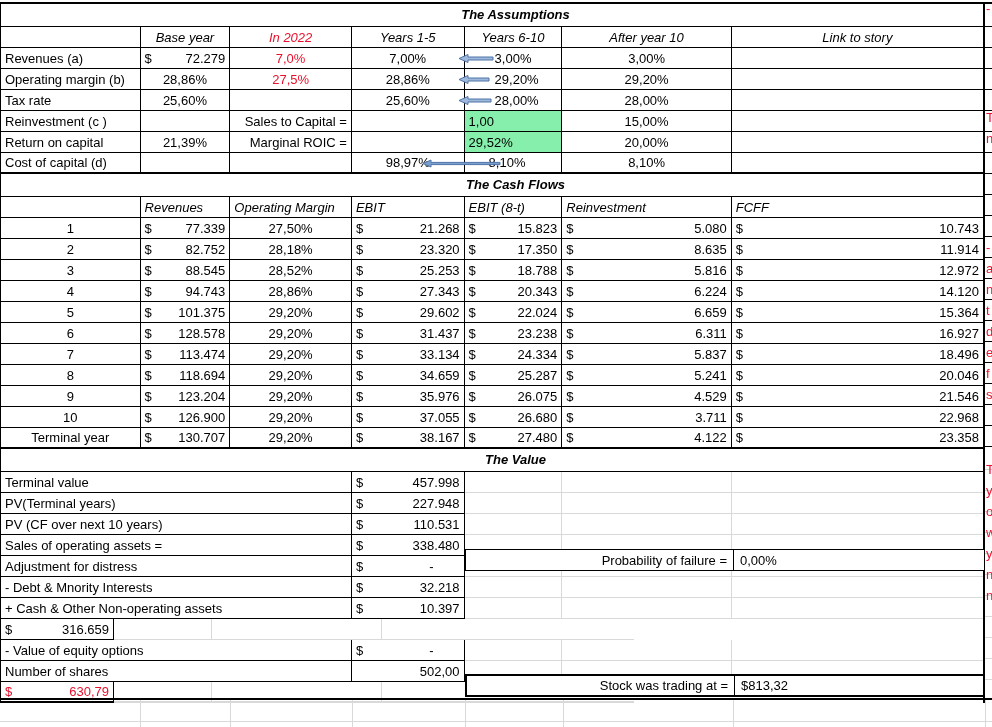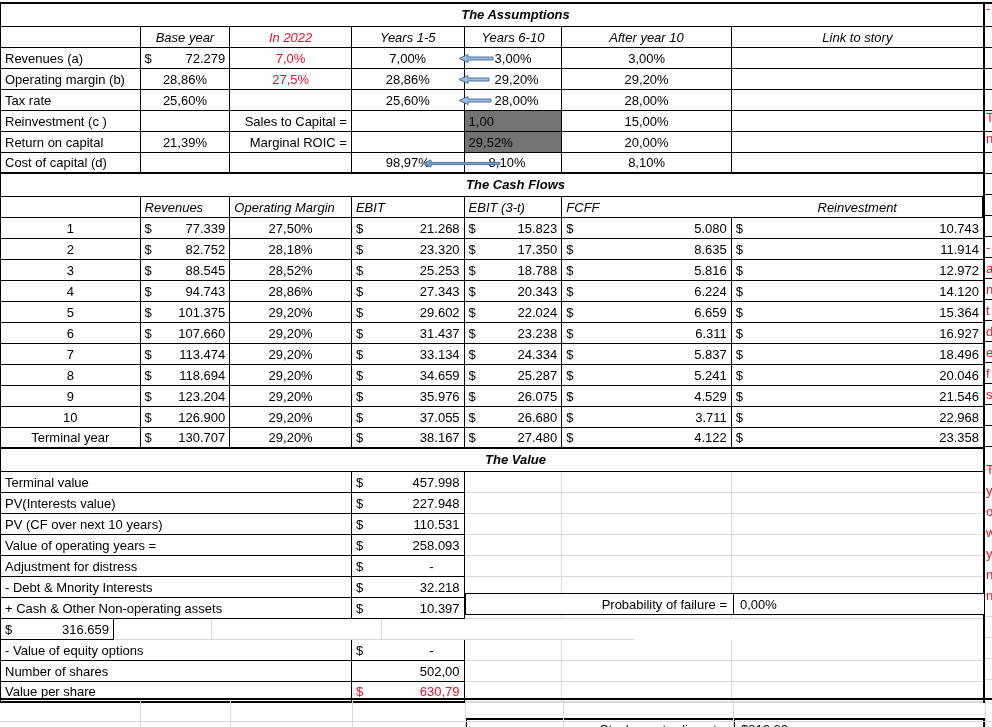--- a/index.html
+++ b/index.html
@@ -15,30 +15,30 @@
      overflow:hidden;white-space:nowrap;line-height:19px;padding:0 4px;
      display:flex;align-items:center;}
   .wa{width:140px}.wb{width:90px}.wc{width:122px}.wd{width:113px}
   .we{width:98px}.wf{width:170px}.wg{width:252px;border-right:none;}
   .wlabel{width:352px}.wnote{width:268px}
   .center{justify-content:center}.right{justify-content:flex-end}
   .money{justify-content:space-between}
   .dash{padding-right:30px}
   .ital{font-style:italic}
   .red{color:#e8112d}
-  .shade{background:#737373}
+  .shade{background:#86efac}
   .tb .c{border-bottom-width:2px}
   .cfbody .row:last-child .c{border-bottom-width:2px}
   .gray{border-right:1px solid #d9d9d9;border-bottom:1px solid #d9d9d9}
   .gray.wg{border-right:none}
   .arrowcell{position:relative;overflow:visible;padding-left:30px}
   .arrowcell svg{position:absolute;top:6px;left:-6px}
   .arrowcell.long{padding-left:24px}
   .arrowcell.long svg{left:-42px}
-  .overlay{position:absolute;box-sizing:border-box;background:#fff;display:flex;align-items:center;margin-top:44px;}
+  .overlay{position:absolute;box-sizing:border-box;background:#fff;display:flex;align-items:center;}
   .obox1{left:465px;top:549px;width:520px;height:22px;border:1px solid #000;}
   .obox2{left:465px;top:674px;width:520px;height:23px;border:2px solid #000;}
   .olabel{box-sizing:border-box;height:100%;display:flex;align-items:center;justify-content:flex-end;
           padding-right:6px;border-right:1px solid #000;}
   .oval{padding-left:6px;}
   .stub1{position:absolute;left:985px;top:26px;width:7px;height:422px;
          background:repeating-linear-gradient(to bottom,#000 0 1px,transparent 1px 21px);}
   .stub2{position:absolute;left:985px;top:469px;width:7px;height:228px;
          background:repeating-linear-gradient(to bottom,#d9d9d9 0 1px,transparent 1px 21px);}
   .bottomline{position:absolute;left:0;top:698px;width:992px;height:2px;background:#000;}
@@ -151,23 +151,23 @@
       <div class="c wg"></div>
     </div>
 
     <div class="trow">The Cash Flows</div>
 
     <div class="row">
       <div class="c wa"></div>
       <div class="c wb ital">Revenues</div>
       <div class="c wc ital">Operating Margin</div>
       <div class="c wd ital">EBIT</div>
-      <div class="c we ital">EBIT (3-t)</div>
+      <div class="c we ital">EBIT (8-t)</div>
+      <div class="c wf ital">Reinvestment</div>
       <div class="c wg ital">FCFF</div>
-      <div class="c wf ital">Reinvestment</div>
     </div>
 
     <div class="cfbody">
 
         <div class="row">
           <div class="c wa center">1</div>
           <div class="c wb money">
             <span class="cur">$</span>
             <span>77.339</span>
           </div>
@@ -287,21 +287,21 @@
           <div class="c wg money">
             <span class="cur">$</span>
             <span>15.364</span>
           </div>
         </div>
 
         <div class="row">
           <div class="c wa center">6</div>
           <div class="c wb money">
             <span class="cur">$</span>
-            <span>107.660</span>
+            <span>128.578</span>
           </div>
           <div class="c wc center">29,20%</div>
           <div class="c wd money">
             <span class="cur">$</span>
             <span>31.437</span>
           </div>
           <div class="c we money">
             <span class="cur">$</span>
             <span>23.238</span>
           </div>
@@ -448,21 +448,21 @@
       <div class="c wd money">
         <span class="cur">$</span>
         <span>457.998</span>
       </div>
       <div class="c we gray"></div>
       <div class="c wf gray"></div>
       <div class="c wg gray"></div>
     </div>
 
     <div class="row">
-      <div class="c wlabel">PV(Interests value)</div>
+      <div class="c wlabel">PV(Terminal years)</div>
       <div class="c wd money">
         <span class="cur">$</span>
         <span>227.948</span>
       </div>
       <div class="c we gray"></div>
       <div class="c wf gray"></div>
       <div class="c wg gray"></div>
     </div>
 
     <div class="row">
@@ -470,24 +470,24 @@
       <div class="c wd money">
         <span class="cur">$</span>
         <span>110.531</span>
       </div>
       <div class="c we gray"></div>
       <div class="c wf gray"></div>
       <div class="c wg gray"></div>
     </div>
 
     <div class="row">
-      <div class="c wlabel">Value of operating years =</div>
+      <div class="c wlabel">Sales of operating assets =</div>
       <div class="c wd money">
         <span class="cur">$</span>
-        <span>258.093</span>
+        <span>338.480</span>
       </div>
       <div class="c we gray"></div>
       <div class="c wf gray"></div>
       <div class="c wg gray"></div>
     </div>
 
     <div class="row">
       <div class="c wlabel">Adjustment for distress</div>
       <div class="c wd money dash">
         <span class="cur">$</span>
@@ -543,21 +543,20 @@
 
     <div class="row">
       <div class="c wlabel">Number of shares</div>
       <div class="c wd right">502,00</div>
       <div class="c we gray"></div>
       <div class="c wf gray"></div>
       <div class="c wg gray"></div>
     </div>
 
     <div class="row tb">
-      <div class="c wlabel">Value per share</div>
       <div class="c wd money red">
         <span class="cur">$</span>
         <span>630,79</span>
       </div>
       <div class="c we gray"></div>
       <div class="c wf gray"></div>
       <div class="c wg gray"></div>
     </div>
 
   </div>

